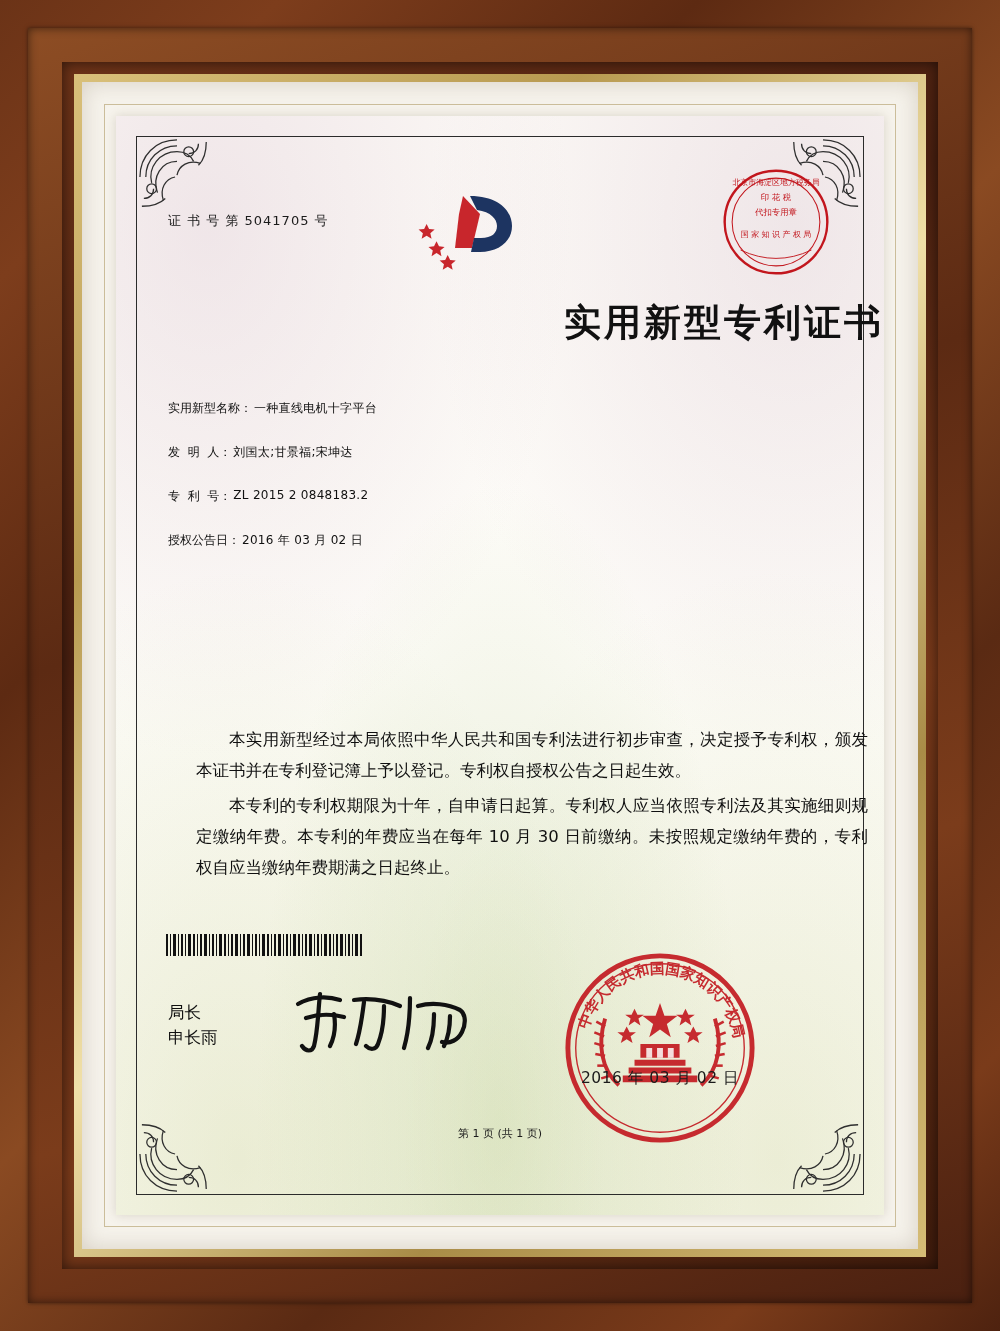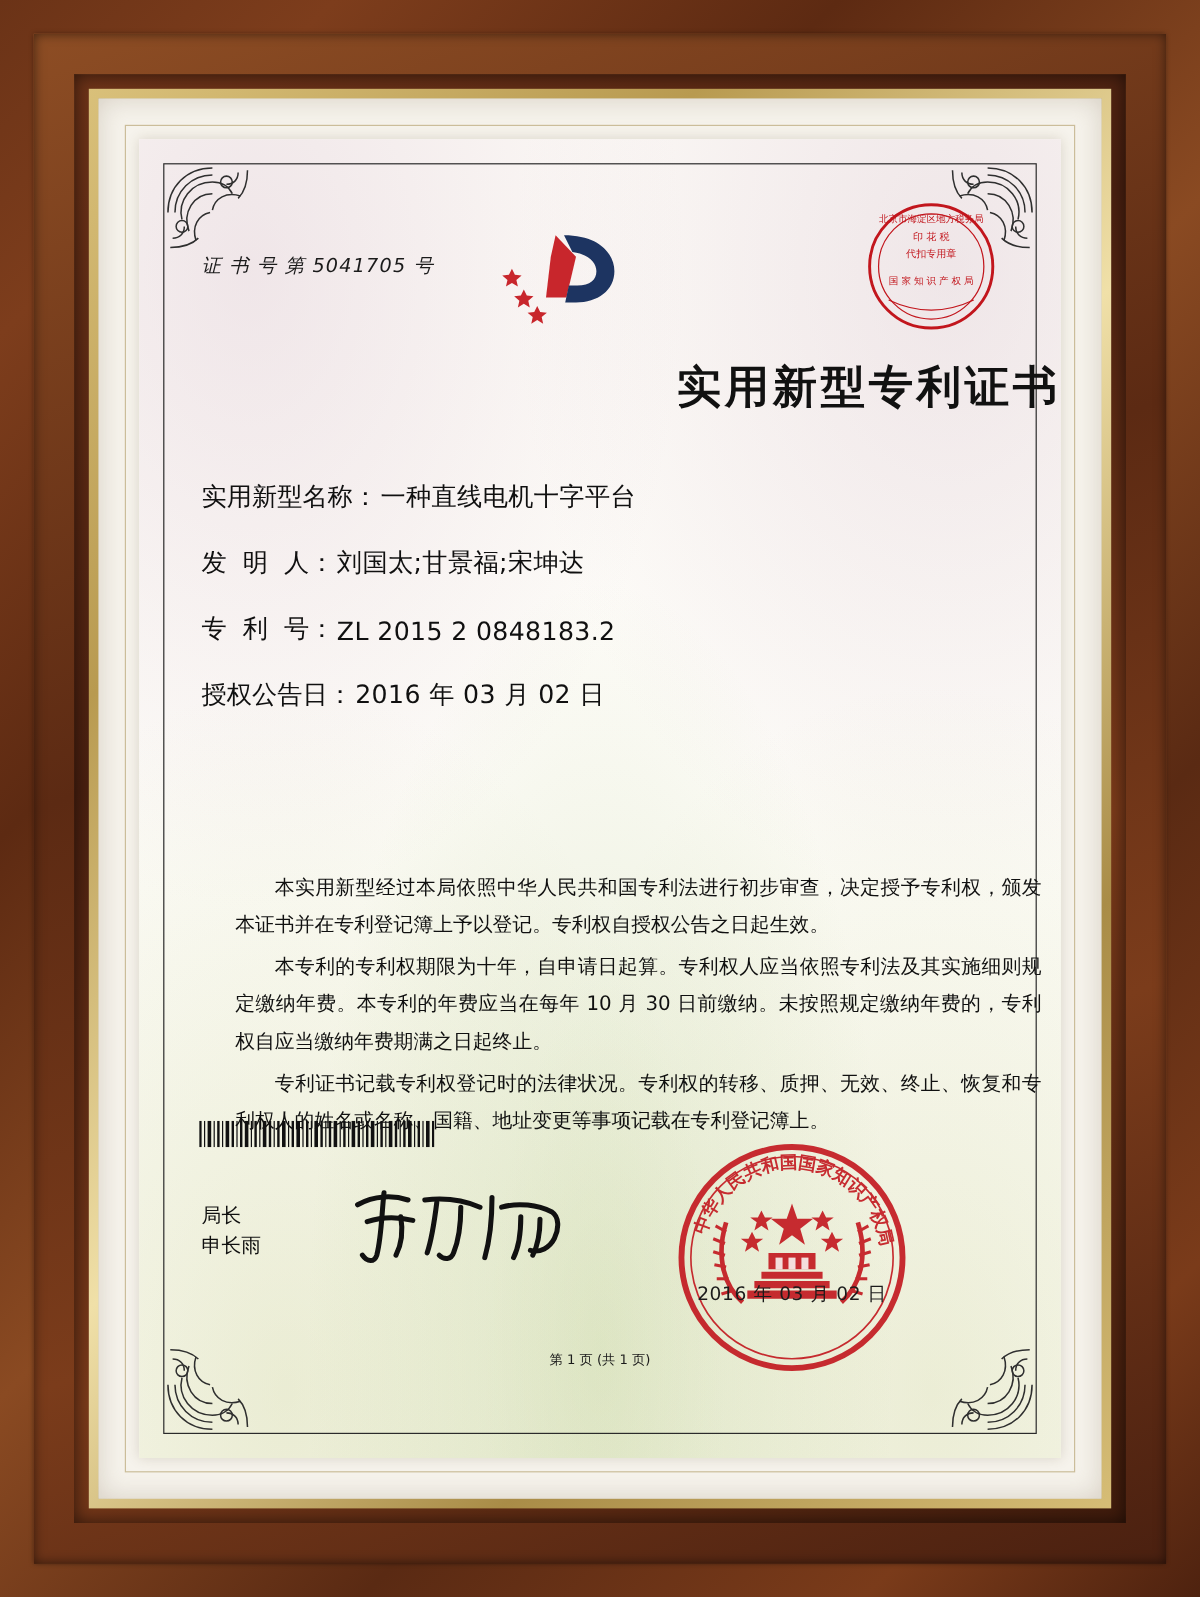--- a/index.html
+++ b/index.html
@@ -91,25 +91,24 @@
   }
   .corner-tl { left: 22px; top: 22px; }
   .corner-tr { right: 22px; top: 22px; transform: scaleX(-1); }
   .corner-bl { left: 22px; bottom: 22px; transform: scaleY(-1); }
   .corner-br { right: 22px; bottom: 22px; transform: scale(-1,-1); }
 
   
   .cert-number {
     position: absolute;
     left: 52px; top: 96px;
-    font-size: 16px;
+    font-size: 13px;
     letter-spacing: 1px;
     color: #1b1b1b;
     font-family: "DejaVu Sans", "Liberation Sans", sans-serif;
-    font-style: italic;
   }
   .logo {
     position: absolute;
     left: 292px; top: 72px;
     width: 130px; height: 92px;
   }
   .tax-seal {
     position: absolute;
     right: 52px; top: 50px;
     width: 112px; height: 112px;
@@ -126,23 +125,23 @@
   }
 
   
   .fields {
     position: absolute;
     left: 52px; top: 284px;
     width: 664px;
   }
   .field-row {
     display: flex;
-    align-items: flex-end;
+    align-items: flex-start;
     margin-bottom: 27px;
-    font-size: 21px;
+    font-size: 12px;
     color: #101010;
     font-family: "DejaVu Sans", "Liberation Sans", sans-serif;
   }
   .field-label {
     white-space: pre;
     flex: 0 0 auto;
   }
   .field-value {
     margin-left: 2px;
     letter-spacing: .3px;
@@ -335,21 +334,20 @@
     </div>
     <div class="field-row">
       <span class="field-label">授权公告日：</span>
       <span class="field-value">2016 年 03 月 02 日</span>
     </div>
   </div>
 
   <div class="body-text">
     <p>本实用新型经过本局依照中华人民共和国专利法进行初步审查，决定授予专利权，颁发本证书并在专利登记簿上予以登记。专利权自授权公告之日起生效。</p>
     <p>本专利的专利权期限为十年，自申请日起算。专利权人应当依照专利法及其实施细则规定缴纳年费。本专利的年费应当在每年 10 月 30 日前缴纳。未按照规定缴纳年费的，专利权自应当缴纳年费期满之日起终止。</p>
-    <p>专利证书记载专利权登记时的法律状况。专利权的转移、质押、无效、终止、恢复和专利权人的姓名或名称、国籍、地址变更等事项记载在专利登记簿上。</p>
   </div>
 
   <svg class="barcode" viewBox="0 0 196 22" preserveAspectRatio="none">
     <g fill="#111">
       <rect x="0" y="0" width="2" height="22"></rect>
         <rect x="4" y="0" width="1" height="22"></rect>
       <rect x="7" y="0" width="3" height="22"></rect>
         <rect x="12" y="0" width="1" height="22"></rect>
       <rect x="15" y="0" width="2" height="22"></rect>
         <rect x="19" y="0" width="1" height="22"></rect>

